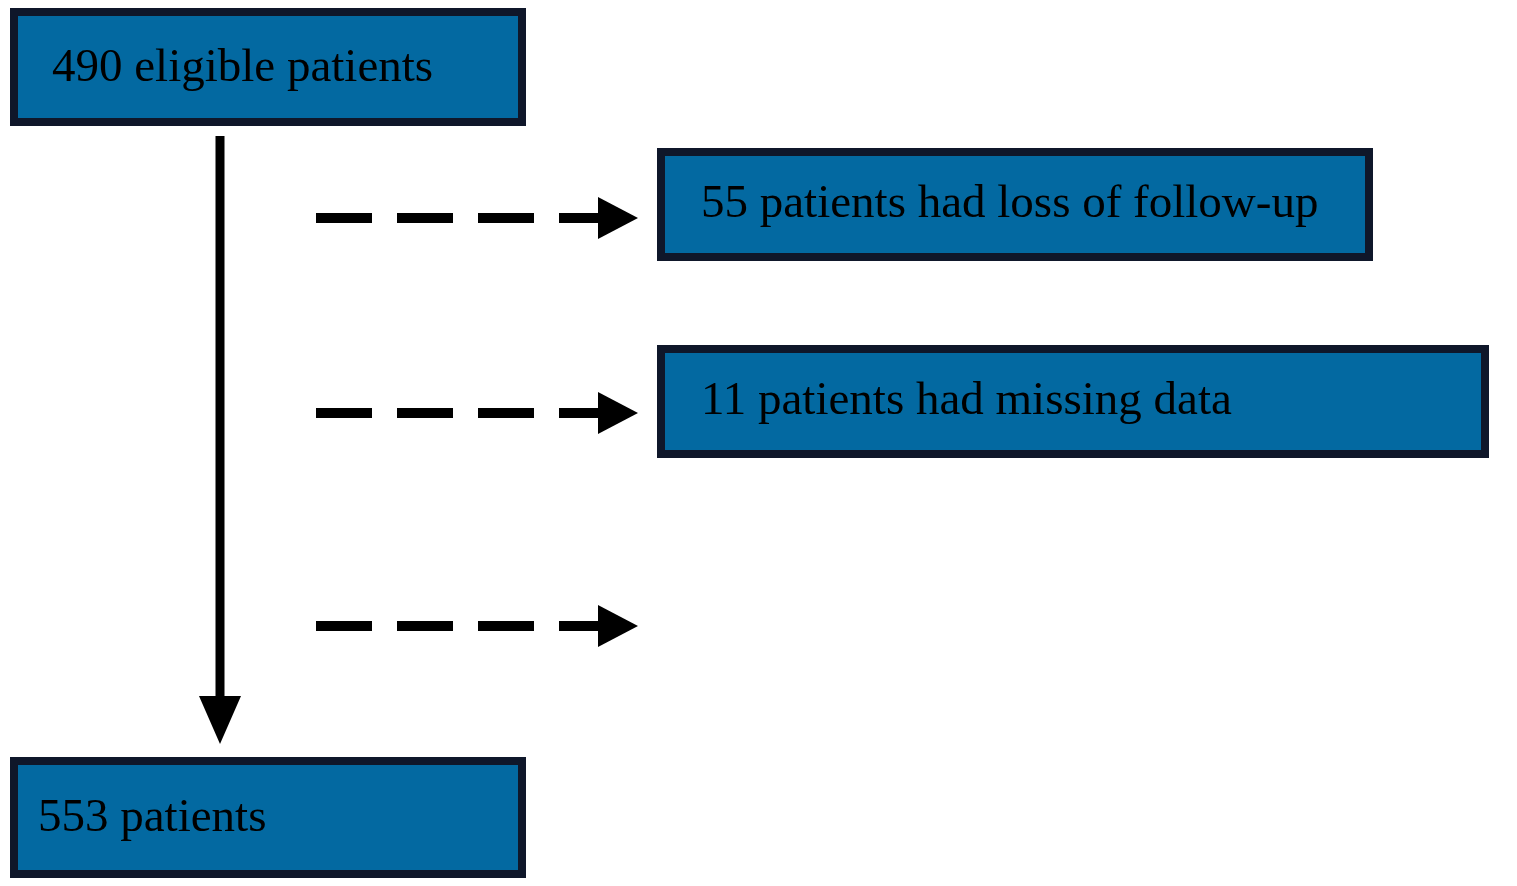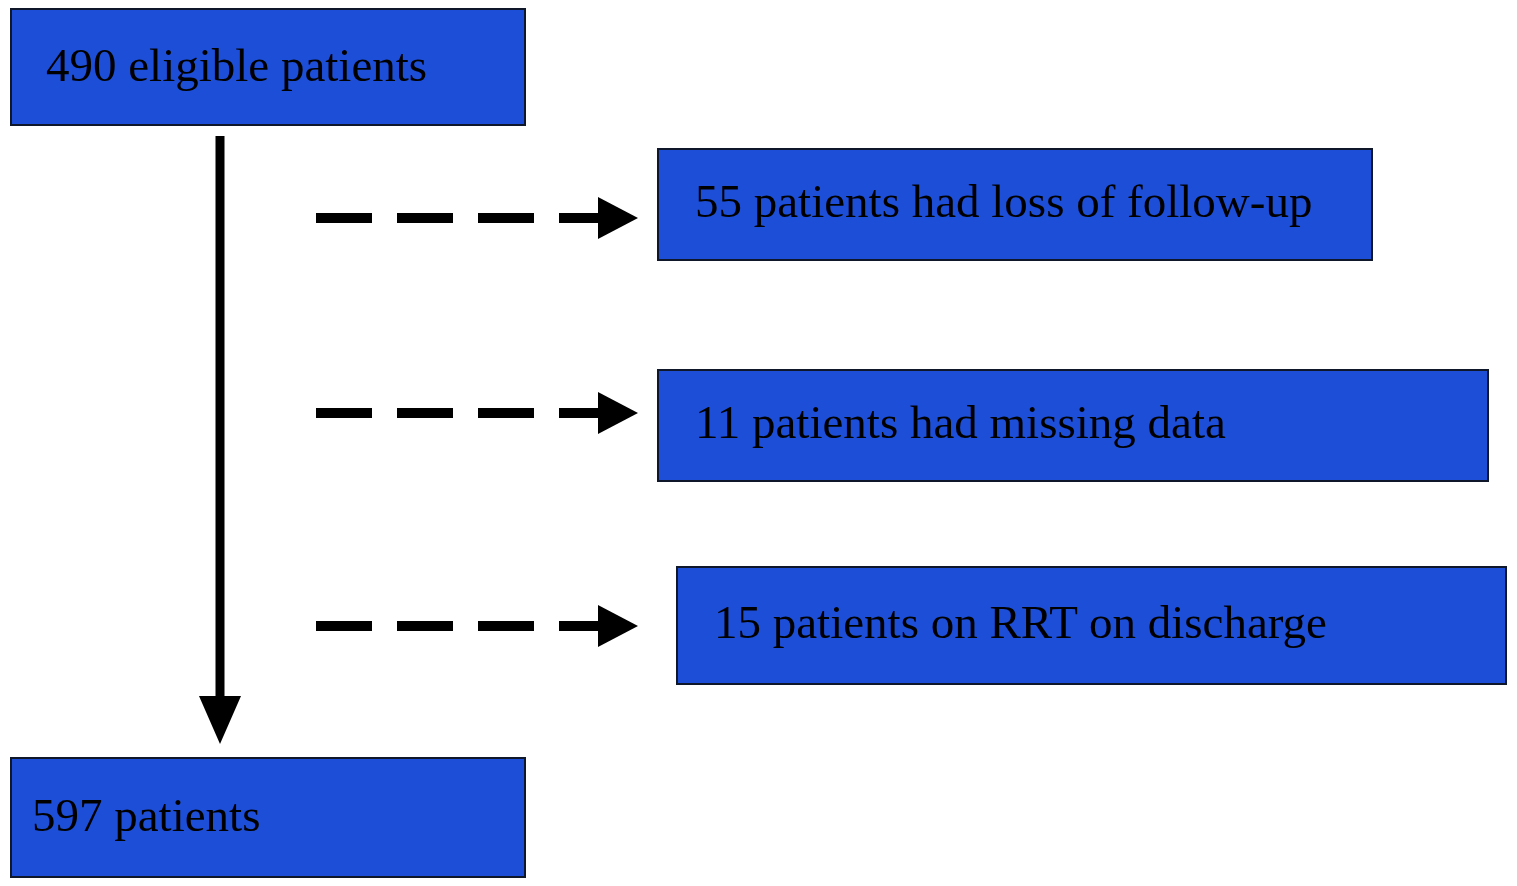--- a/index.html
+++ b/index.html
@@ -13,22 +13,22 @@
     height: 886px;
     background: #ffffff;
     overflow: hidden;
     font-family: "Liberation Serif", "DejaVu Serif", serif;
   }
 
   
   .node {
     position: absolute;
     box-sizing: border-box;
-    background: #1d4ed8;
-    border: 2px solid #0f172a;
+    background: #0369a1;
+    border: 8px solid #0f172a;
     display: flex;
     align-items: center;
     text-align: right;
   }
   .node .label {
     color: #000000;
     white-space: nowrap;
     line-height: 1;
     font-weight: 400;
   }
@@ -57,21 +57,21 @@
     left: 657px; top: 148px;
     width: 716px; height: 113px;
   }
   #node-lossfu .label {
     font-size: 47px;
     padding-left: 36px;
     transform: translateY(-3px);
   }
 
   #node-missing {
-    left: 657px; top: 369px;
+    left: 657px; top: 345px;
     width: 832px; height: 113px;
   }
   #node-missing .label {
     font-size: 47px;
     padding-left: 36px;
     transform: translateY(-3px);
   }
 
   #node-rrt {
     left: 676px; top: 566px;
@@ -140,21 +140,18 @@
   </div>
 
   <div class="node" id="node-lossfu">
     <span class="label">55 patients had loss of follow-up</span>
   </div>
 
   <div class="node" id="node-missing">
     <span class="label">11 patients had missing data</span>
   </div>
 
-  <div class="node" id="node-rrt">
-    <span class="label">15 patients on RRT on discharge</span>
-  </div>
 
   <div class="node" id="node-final">
-    <span class="label">597 patients</span>
+    <span class="label">553 patients</span>
   </div>
 
 </div>
 
 </body></html>

